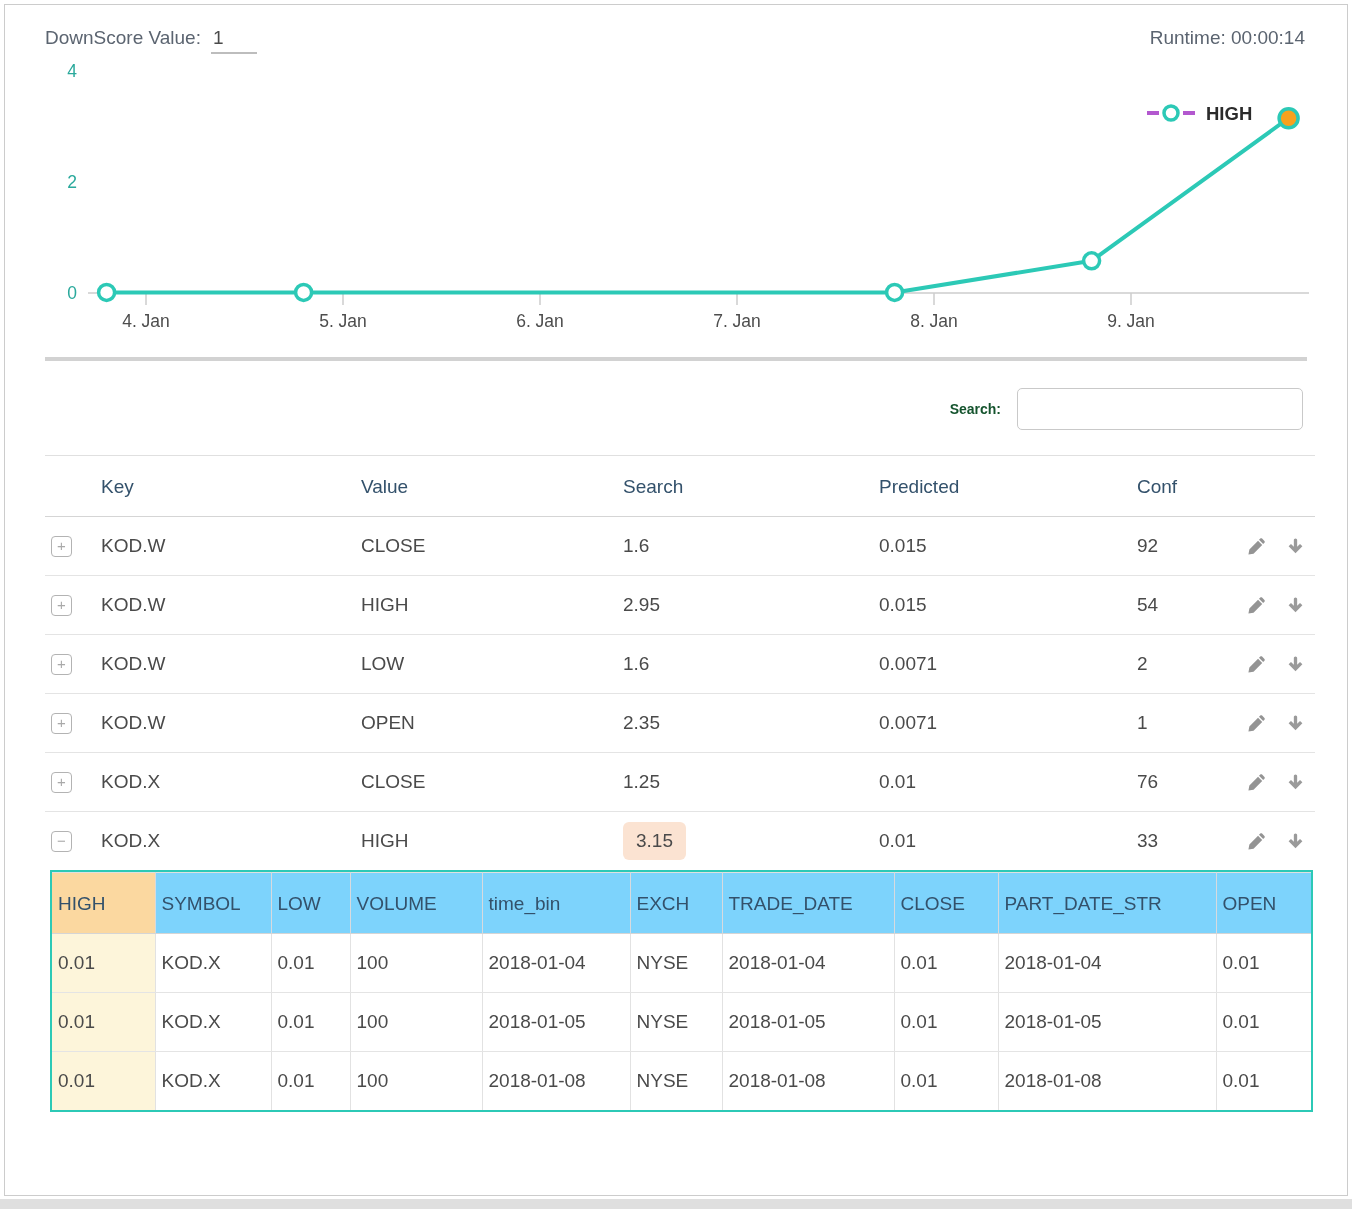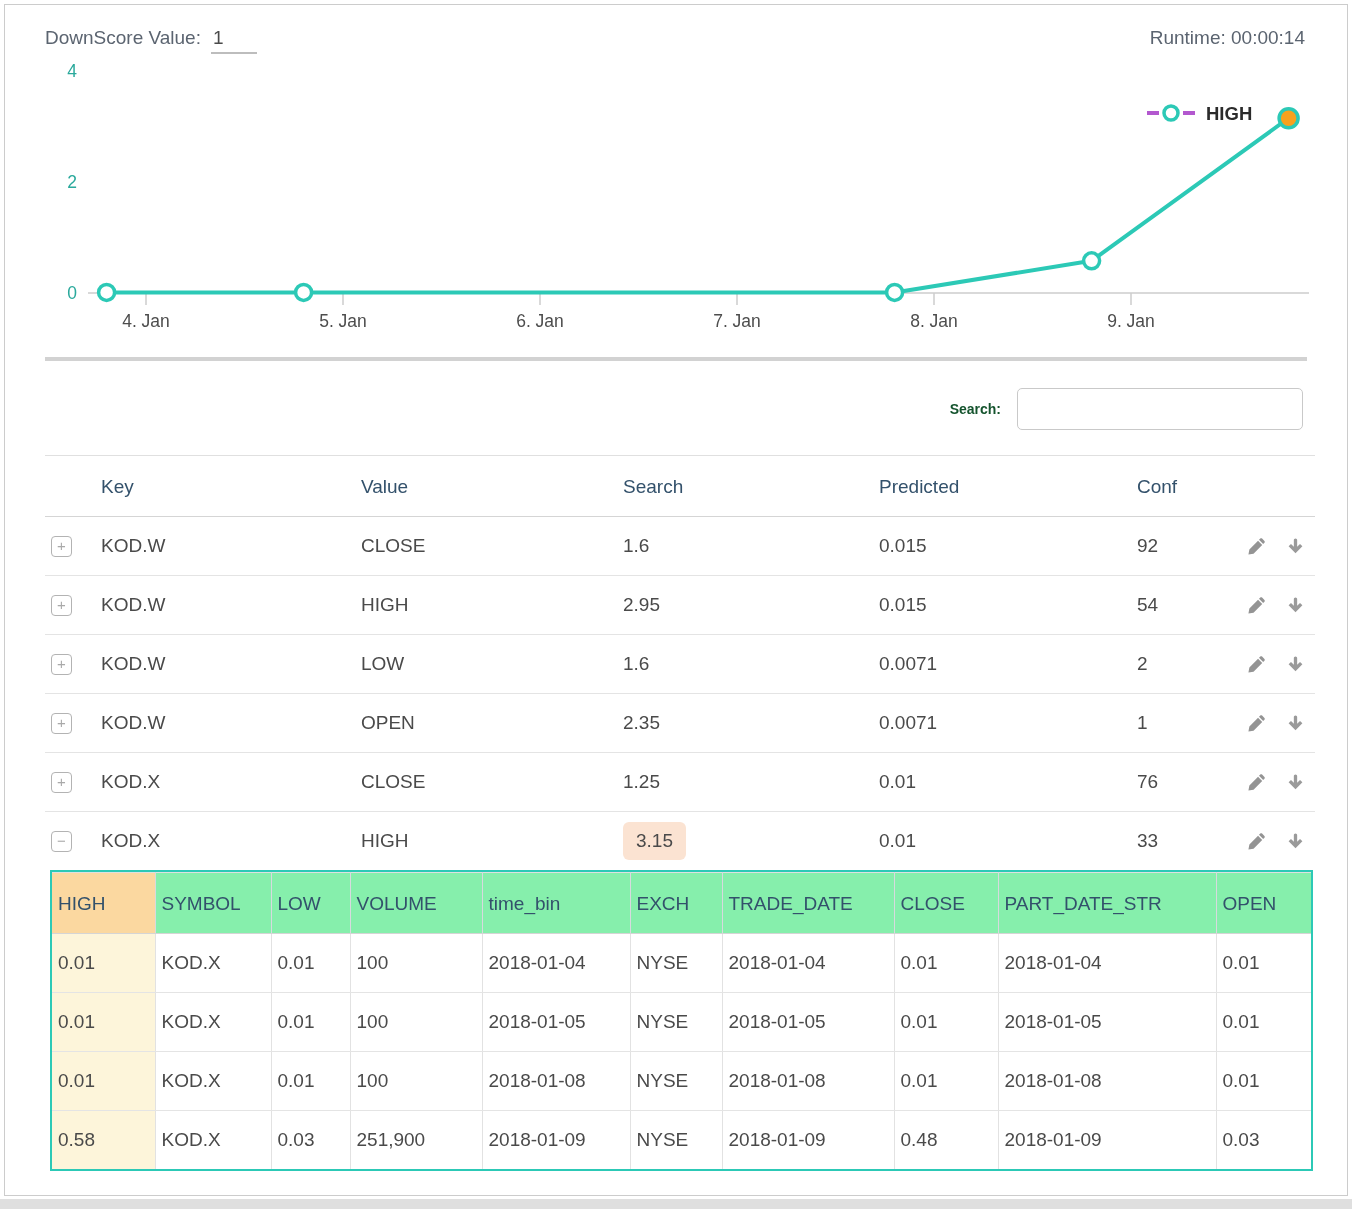--- a/index.html
+++ b/index.html
@@ -65,21 +65,21 @@
   .val-hl {
     background: #fbe3d2; border-radius: 6px; padding: 8px 13px; display: inline-block;
     margin: -8px 0;
   }
   .actions { display: flex; justify-content: flex-end; align-items: center; gap: 20px; padding-right: 4px; }
   .icon-btn { cursor: pointer; display: inline-flex; }
   
   .detail-wrap { border: 2px solid #2cc9b6; margin: 0 0 0 5px; width: 1263px; background: #fff; }
   table.detail { width: 100%; border-collapse: collapse; table-layout: fixed; }
   table.detail th {
-    background: #86efac; font-size: 18px; font-weight: bold; color: #33516b;
+    background: #7dd3fc; font-size: 18px; font-weight: bold; color: #33516b;
     text-align: left; padding: 17px 8px 17px 14px;
     border-right: 1px solid #d7dade; border-bottom: 1px solid #d7dade;
   }
   table.detail th.hl { background: #fbd8a0; }
   table.detail td {
     font-size: 18.5px; color: #3f3f3f; padding: 17px 8px 17px 14px;
     border-right: 1px solid #e2e2e2; border-bottom: 1px solid #e2e2e2;
   }
   table.detail tr > *:last-child { border-right: none; }
   table.detail tr:last-child td { border-bottom: none; }
@@ -365,32 +365,20 @@
                       <td>KOD.X</td>
                       <td>0.01</td>
                       <td>100</td>
                       <td>2018-01-08</td>
                       <td>NYSE</td>
                       <td>2018-01-08</td>
                       <td>0.01</td>
                       <td>2018-01-08</td>
                       <td>0.01</td>
                     </tr>
-                    <tr>
-                      <td class="hl">0.58</td>
-                      <td>KOD.X</td>
-                      <td>0.03</td>
-                      <td>251,900</td>
-                      <td>2018-01-09</td>
-                      <td>NYSE</td>
-                      <td>2018-01-09</td>
-                      <td>0.48</td>
-                      <td>2018-01-09</td>
-                      <td>0.03</td>
-                    </tr>
                   </tbody>
                 </table>
               </div>
             </td>
           </tr>
         </tbody>
     </table>
   </div>
 
 </div>

